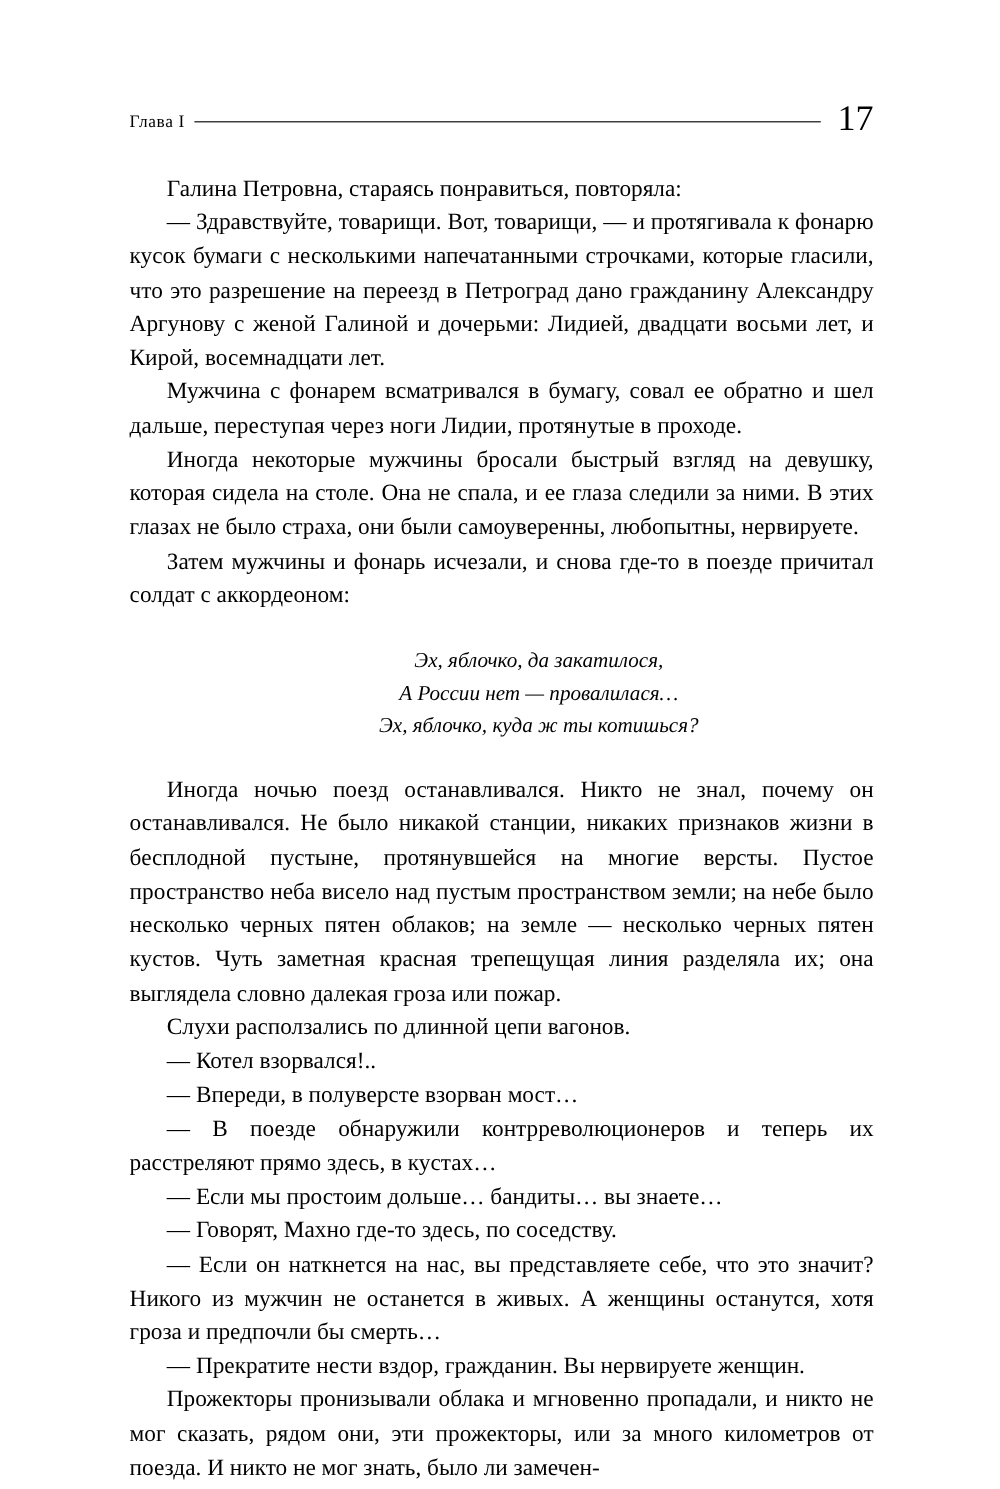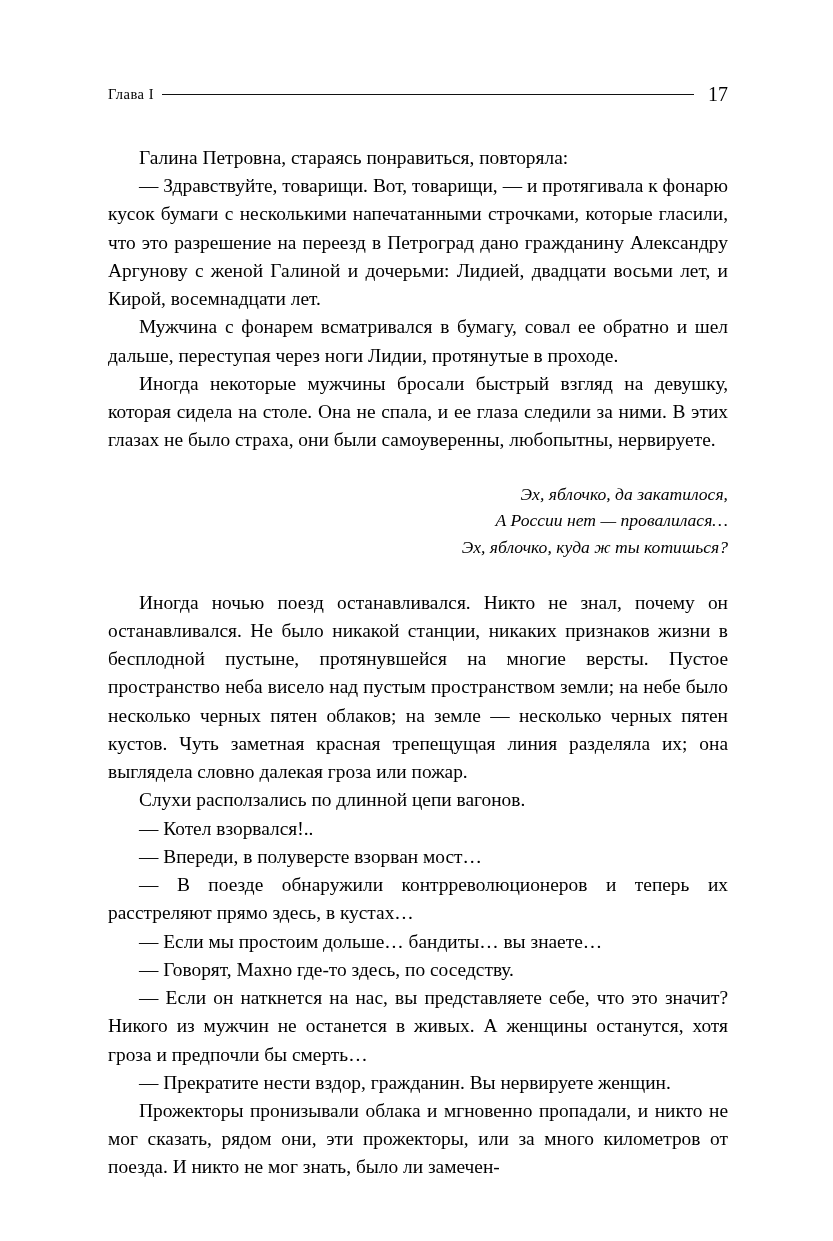--- a/index.html
+++ b/index.html
@@ -42,21 +42,21 @@
     padding-right: 8px;
   }
   .rh-rule {
     flex: 1 1 auto;
     height: 1px;
     background: #111111;
     position: relative;
     top: -4px;
   }
   .rh-folio {
-    font-size: 20px;
+    font-size: 30px;
     font-weight: 400;
     padding-left: 14px;
     line-height: 1;
     position: relative;
     top: 2px;
   }
 
   
   .body-text {
     margin-top: 22px;
@@ -70,21 +70,21 @@
     margin: 0;
     text-indent: 31px;
   }
   
   .verse {
     margin: 26px 0 28px 0;
     padding-left: 62px;
     font-style: italic;
     font-size: 17.6px;
     line-height: 1.52;
-    text-align: right;
+    text-align: center;
   }
   .verse div {
     white-space: nowrap;
   }
 </style>
 </head>
 <body>
 
 <div class="page">
   <div class="page-inner">
@@ -94,20 +94,21 @@
       <span class="rh-rule"></span>
       <span class="rh-folio">17</span>
     </div>
 
     <div class="body-text">
 
       <p>Галина Петровна, стараясь понравиться, повторяла:</p>
       <p>— Здравствуйте, товарищи. Вот, товарищи, — и протягивала к фонарю кусок бумаги с несколькими напечатанными строчками, которые гласили, что это разрешение на переезд в Петроград дано гражданину Александру Аргунову с женой Галиной и дочерьми: Лидией, двадцати восьми лет, и Кирой, восемнадцати лет.</p>
       <p>Мужчина с фонарем всматривался в бумагу, совал ее обратно и шел дальше, переступая через ноги Лидии, протянутые в проходе.</p>
       <p>Иногда некоторые мужчины бросали быстрый взгляд на девушку, которая сидела на столе. Она не спала, и ее глаза следили за ними. В этих глазах не было страха, они были самоуверенны, любопытны, нервируете.</p>
+      <p>Затем мужчины и фонарь исчезали, и снова где-то в поезде причитал солдат с аккордеоном:</p>
 
       <div class="verse">
         <div>Эх, яблочко, да закатилося,</div>
         <div>А России нет — провалилася…</div>
         <div>Эх, яблочко, куда ж ты котишься?</div>
       </div>
 
       <p>Иногда ночью поезд останавливался. Никто не знал, почему он останавливался. Не было никакой станции, никаких признаков жизни в бесплодной пустыне, протянувшейся на многие версты. Пустое пространство неба висело над пустым пространством земли; на небе было несколько черных пятен облаков; на земле — несколько черных пятен кустов. Чуть заметная красная трепещущая линия разделяла их; она выглядела словно далекая гроза или пожар.</p>
       <p>Слухи расползались по длинной цепи вагонов.</p>
       <p>— Котел взорвался!..</p>

